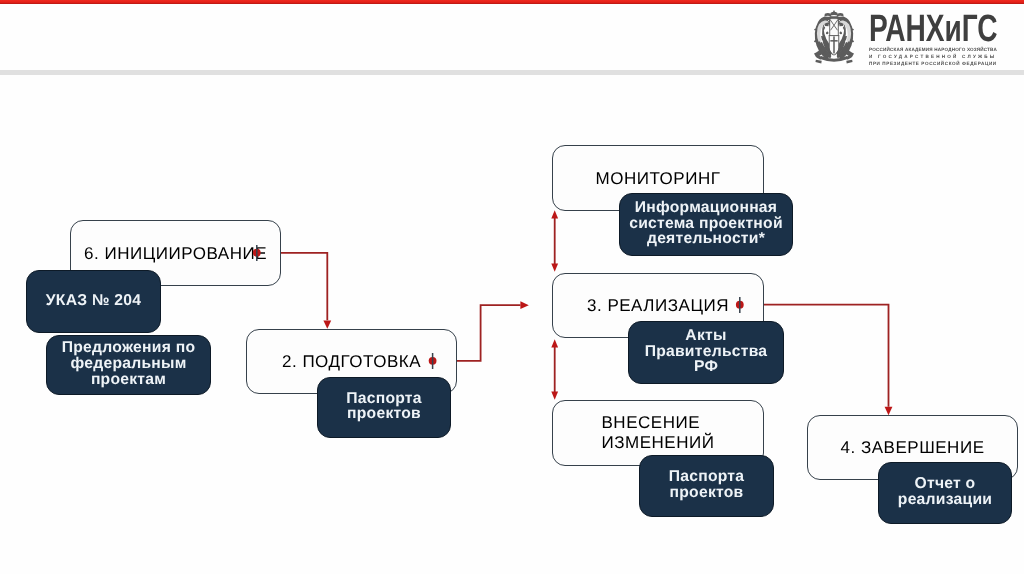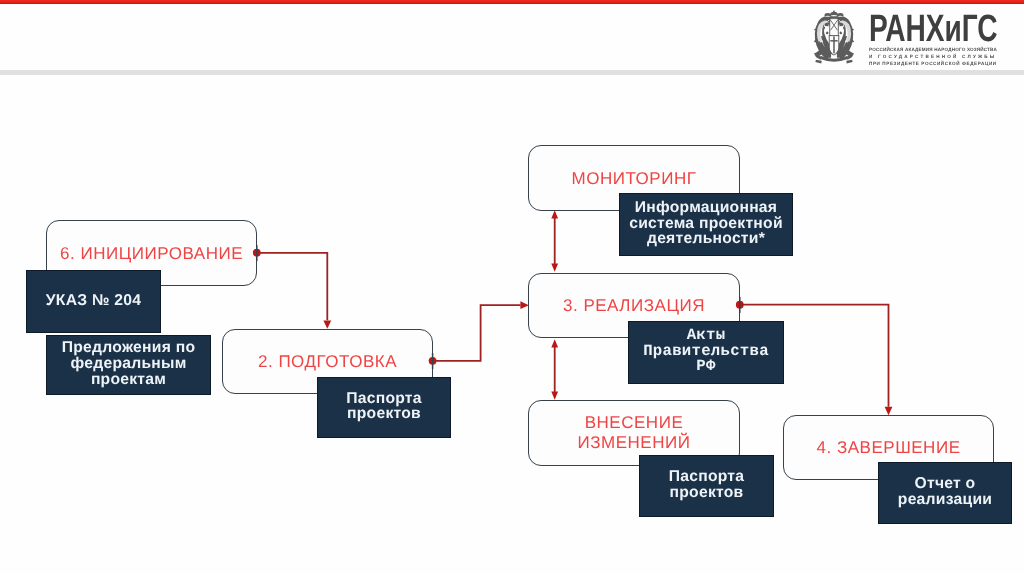--- a/index.html
+++ b/index.html
@@ -16,23 +16,23 @@
   .logo .brand{font-size:38px;line-height:25.5px;font-weight:bold;display:inline-block;color:#3f3f3f;letter-spacing:0px;
                margin-top:7.5px;transform:scale(0.739,1.0);transform-origin:left center;white-space:nowrap;}
   .logo .sub{font-size:4.6px;line-height:7.45px;color:#4d4d4d;font-weight:bold;white-space:nowrap;
              transform-origin:left center;}
   .logo .sub.s1{letter-spacing:0.19px;}
   .logo .sub.s2{letter-spacing:2.21px;}
   .logo .sub.s3{letter-spacing:0.6px;}
 
   .stagebox{position:absolute;background:#fdfdfd;border:1.5px solid #36414b;border-radius:13px;
             box-sizing:border-box;display:flex;align-items:center;justify-content:center;
-            color:#ef4444;letter-spacing:0.52px;font-size:17px;text-align:center;line-height:20px;padding-top:1.5px;
-            white-space:pre-line;}
-  .darkbox{position:absolute;background:#1b3148;border-radius:0;color:#eef3f7;font-weight:bold;
+            color:#000000;letter-spacing:0.52px;font-size:17px;line-height:20px;padding-top:1.5px;
+            white-space:pre-line;margin-left:24px;}
+  .darkbox{position:absolute;background:#1b3148;border-radius:13px;color:#eef3f7;font-weight:bold;
            border:1px solid #0d1a27;
            box-sizing:border-box;display:flex;align-items:center;justify-content:center;
            text-align:center;line-height:15.6px;font-size:15.7px;letter-spacing:0.25px;padding-bottom:2.4px;
            white-space:pre-line;}
   svg.conn{position:absolute;left:0;top:0;width:1024px;height:574px;overflow:visible;}
 </style>
 </head>
 <body>
 
 <div class="slide">
@@ -168,21 +168,21 @@
 
   <div class="darkbox" style="left:26px;top:270px;width:135px;height:63px;">УКАЗ № 204</div>
   <div class="darkbox" style="left:46px;top:335px;width:165px;height:60px;">Предложения по
 федеральным
 проектам</div>
   <div class="darkbox" style="left:317px;top:377px;width:134px;height:61px;">Паспорта
 проектов</div>
   <div class="darkbox" style="left:619px;top:193px;width:174px;height:63px;">Информационная
 система проектной
 деятельности*</div>
-  <div class="darkbox" style="left:628px;top:321px;width:156px;height:63px;font-family:Liberation Mono, monospace;">Акты
+  <div class="darkbox" style="left:628px;top:321px;width:156px;height:63px;">Акты
 Правительства
 РФ</div>
   <div class="darkbox" style="left:639px;top:455px;width:135px;height:62px;">Паспорта
 проектов</div>
   <div class="darkbox" style="left:878px;top:462px;width:134px;height:62px;text-align:center;">Отчет о
 реализации</div>
 
   <svg class="conn dots" viewBox="0 0 1024 574">
     <g fill="#bc1717" stroke="none">
       <circle cx="256.8" cy="252.7" r="3.9"></circle>

